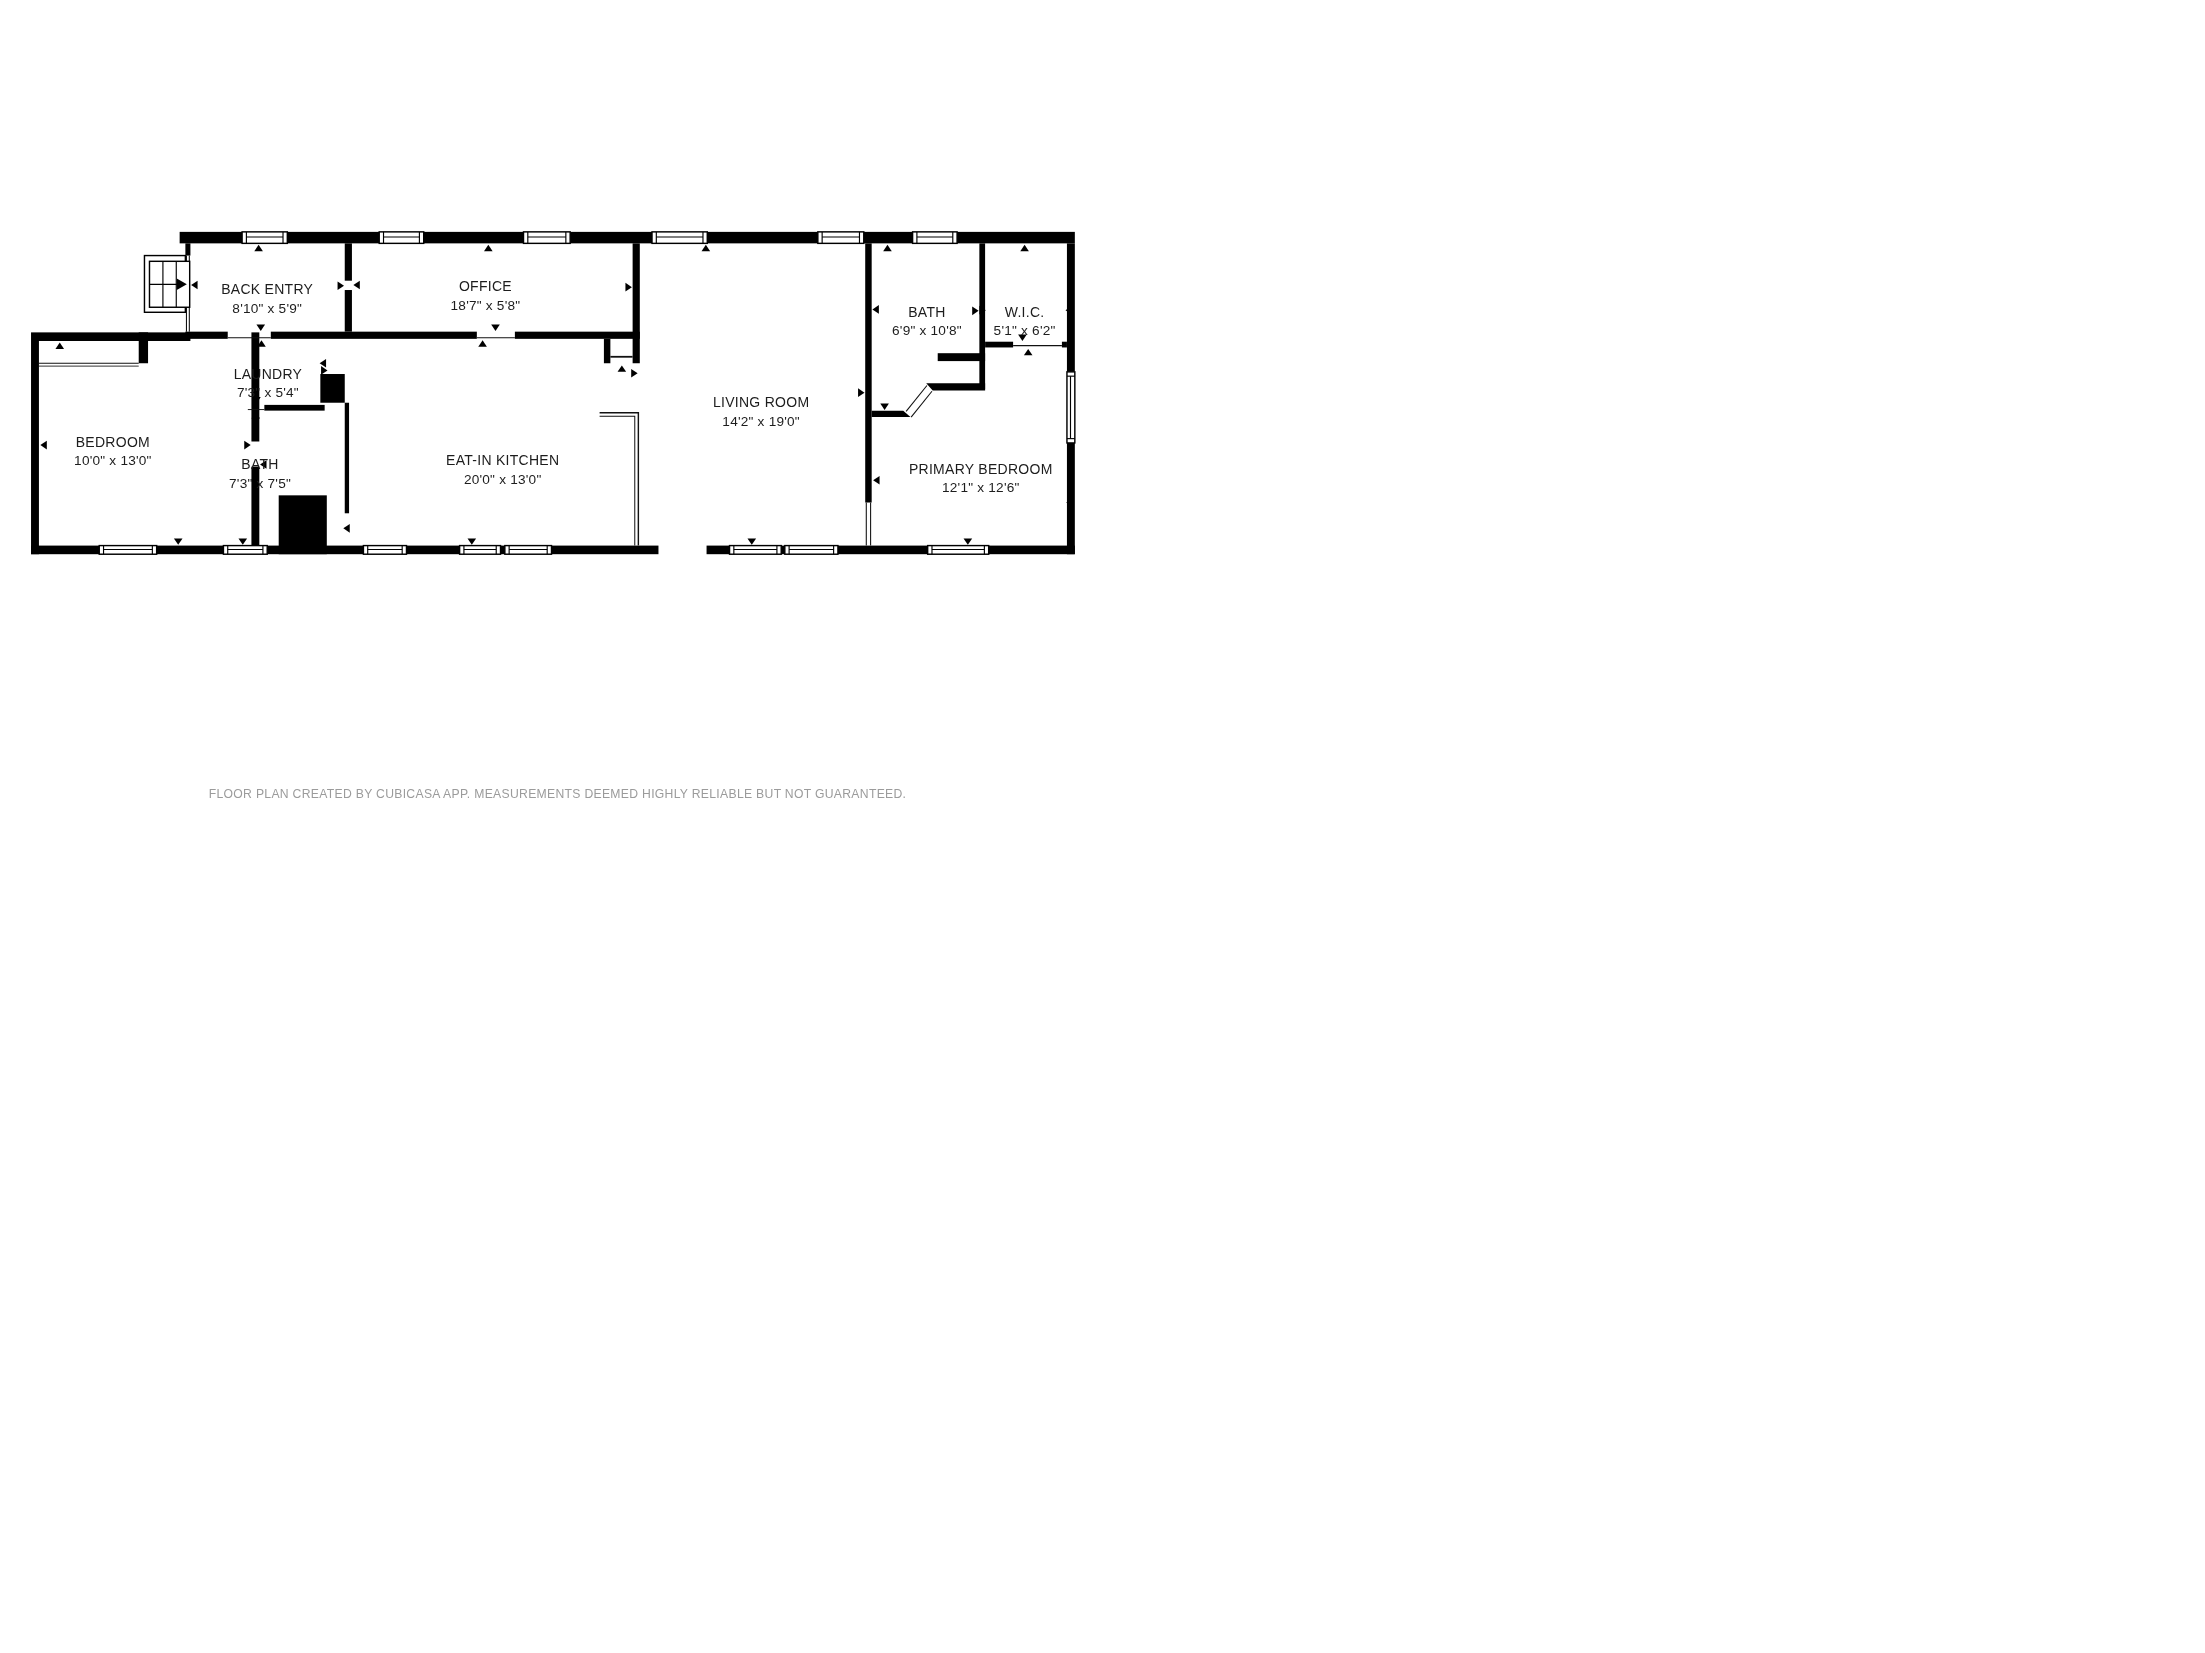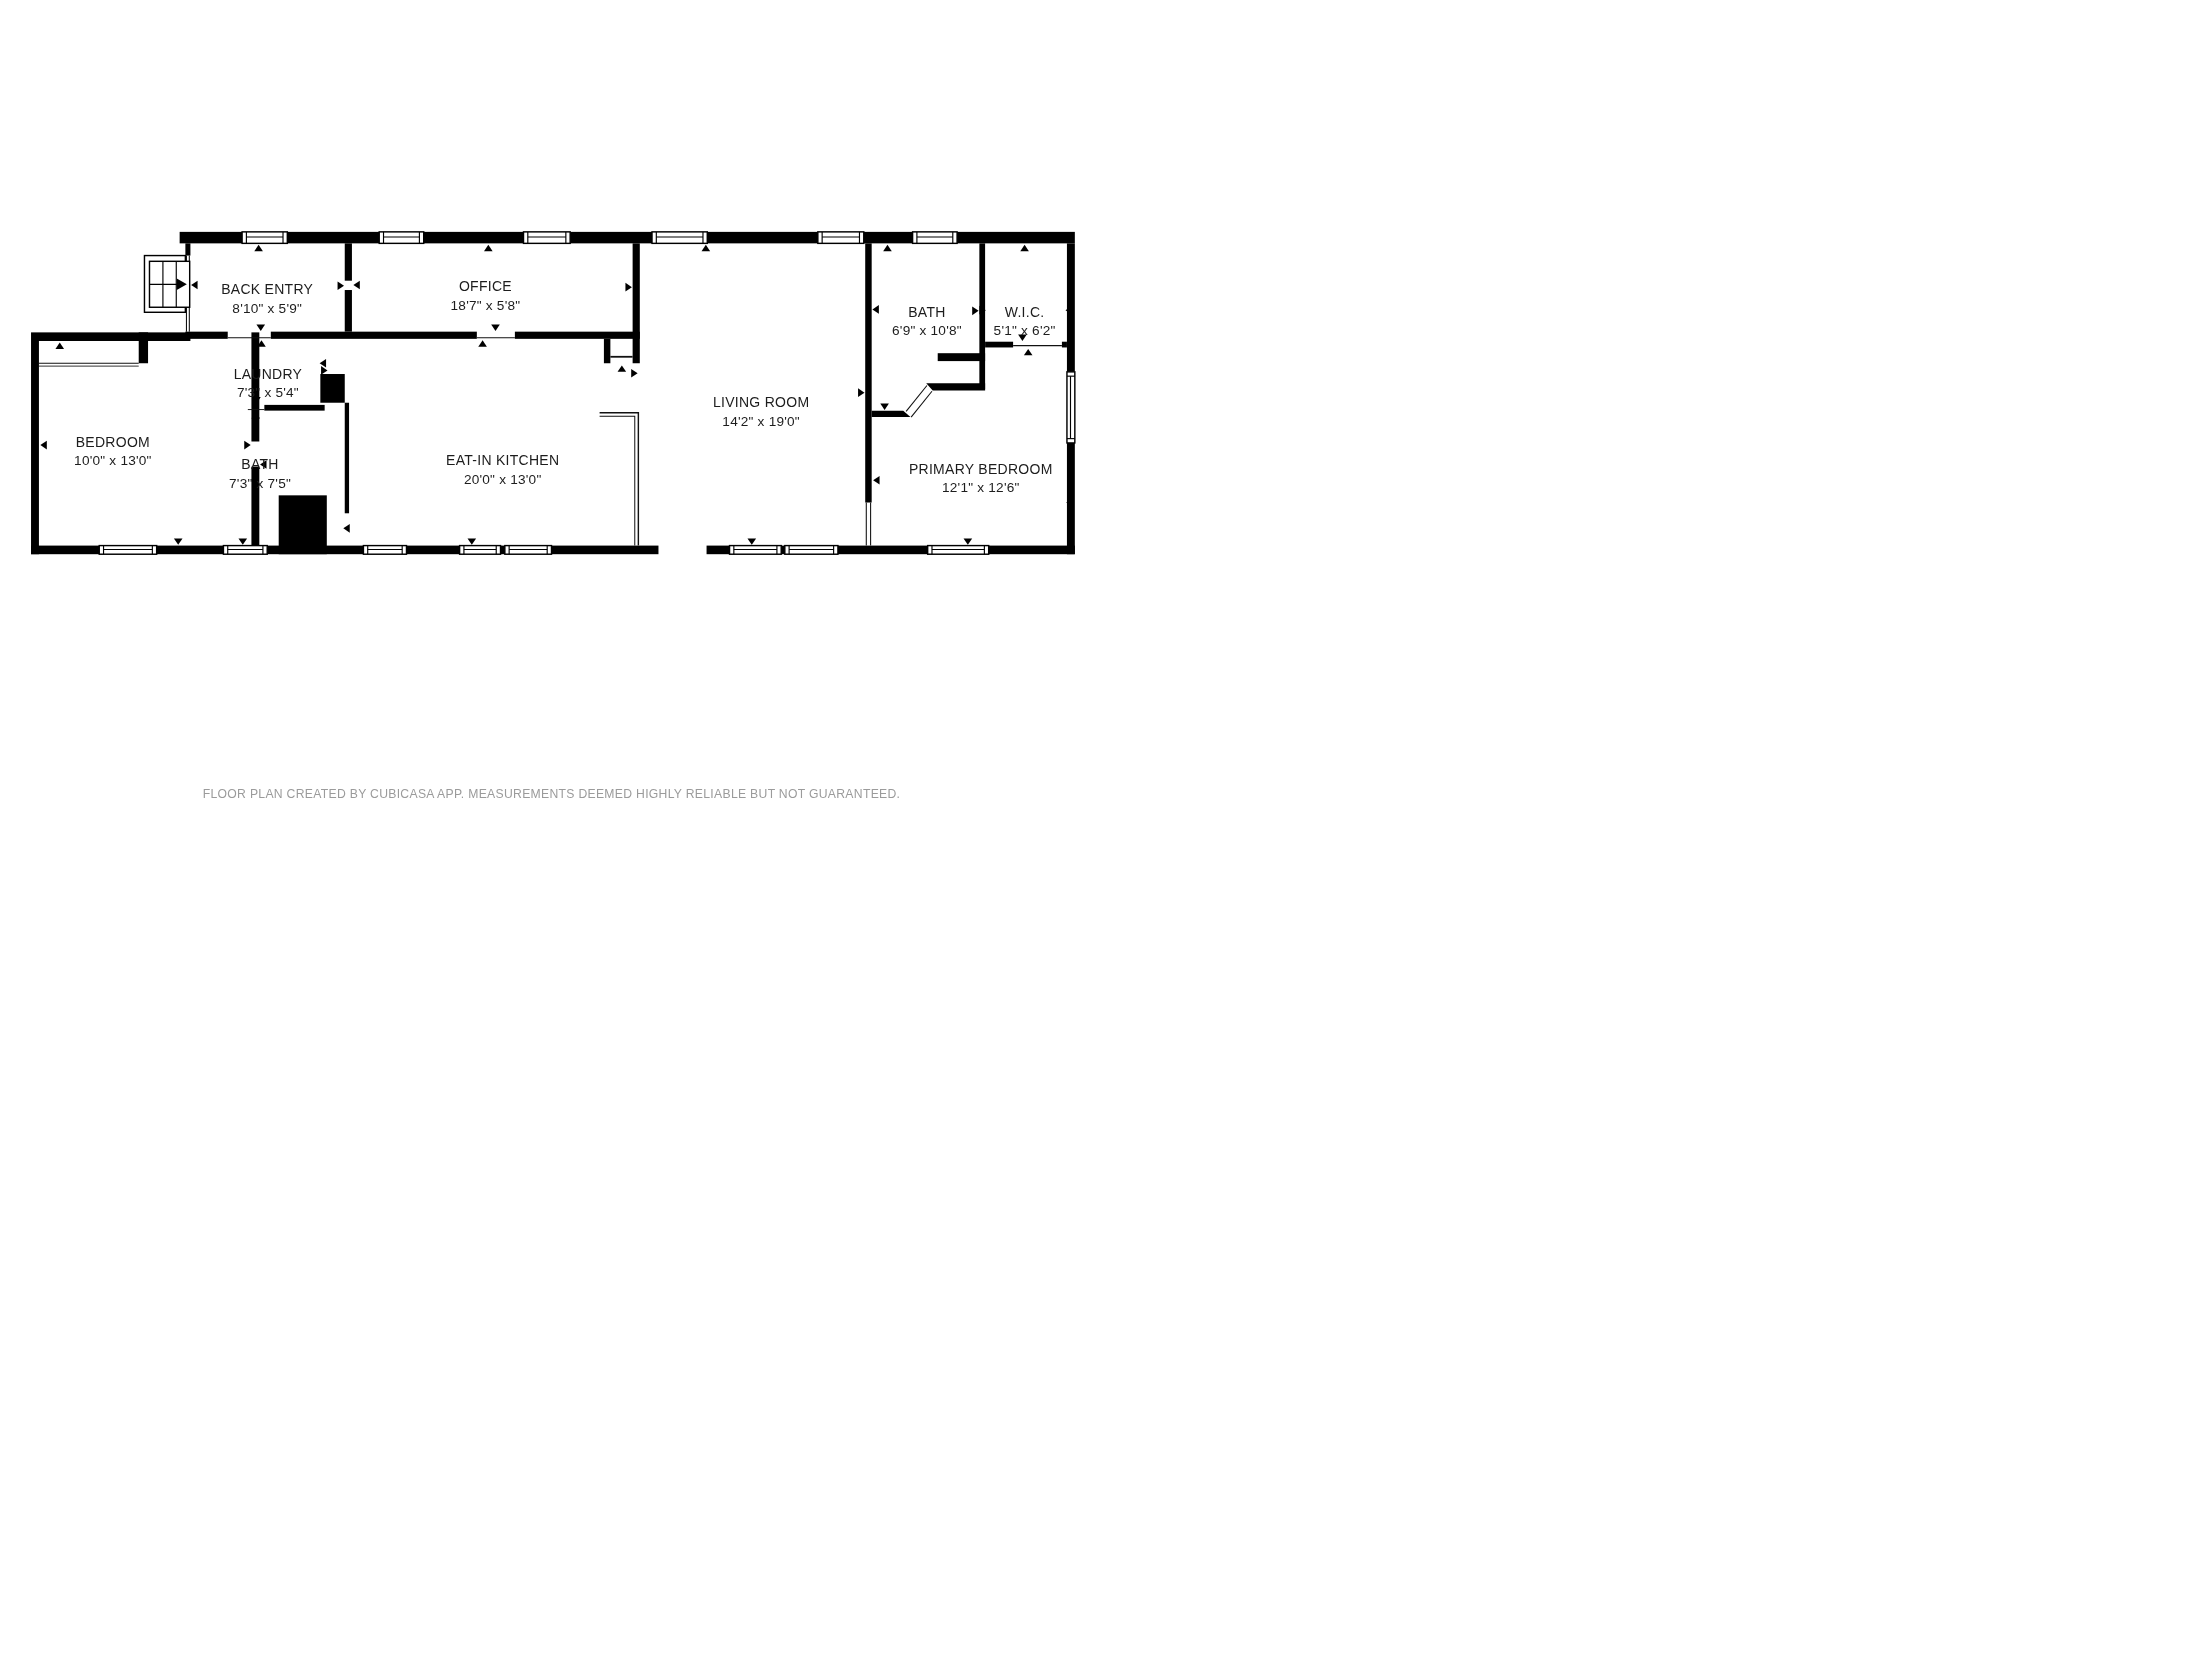--- a/index.html
+++ b/index.html
@@ -1,17 +1,17 @@
 <!DOCTYPE html>
 <html style="font-size:11.5px"><head>
 <meta charset="utf-8">
 <style>
   html,body{margin:0;padding:0;background:#ffffff;}
   #stage{position:relative;width:1103px;height:827px;background:#fff;overflow:hidden;
-         font-family:"Liberation Sans",sans-serif;}
+         font-family:"Liberation Sans",sans-serif;padding-left:12px;}
   svg{position:absolute;left:0;top:0;}
   .room-name{font-family:"Liberation Sans",sans-serif;font-size:19.5px;fill:#1d1d1d;letter-spacing:.4px;}
   .room-dims{font-family:"Liberation Sans",sans-serif;font-size:19px;fill:#1d1d1d;letter-spacing:.3px;}
   #footer{position:absolute;left:0;right:0;top:787px;text-align:center;
           font-size:12.2px;color:#9b9b9b;letter-spacing:0.3px;white-space:nowrap;}
 </style>
 </head>
 <body>
 
 <div id="stage">

